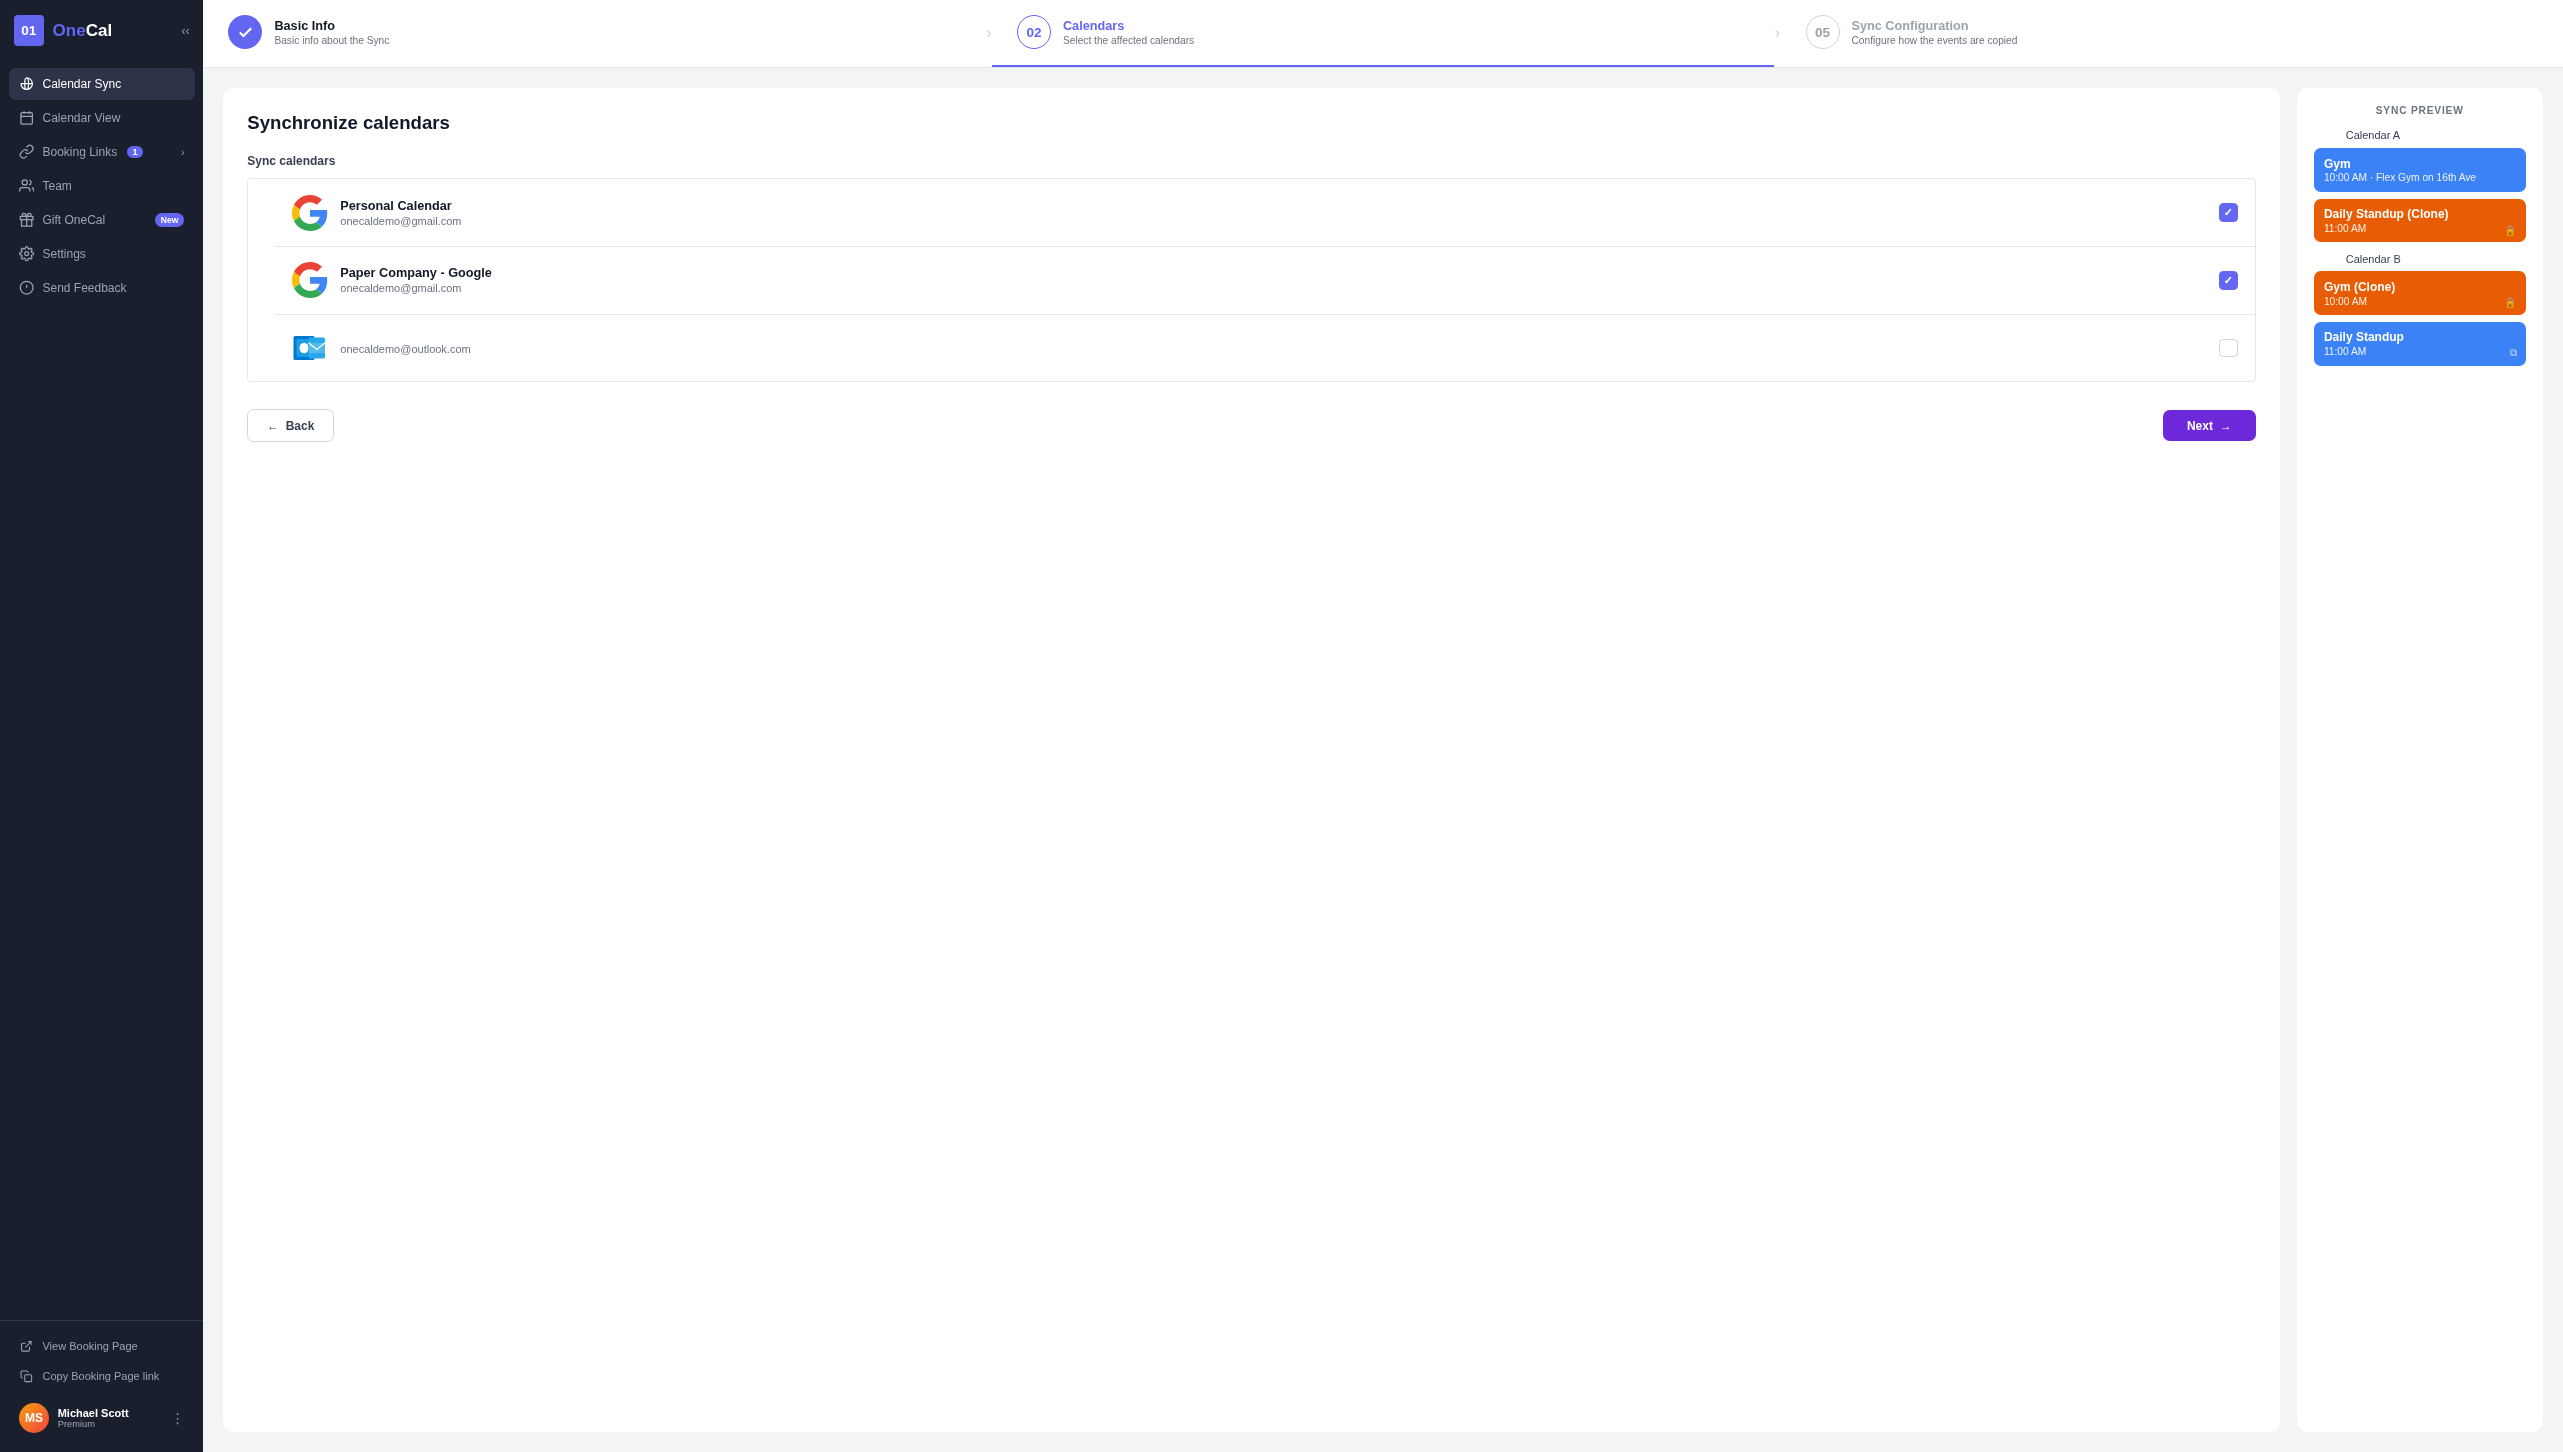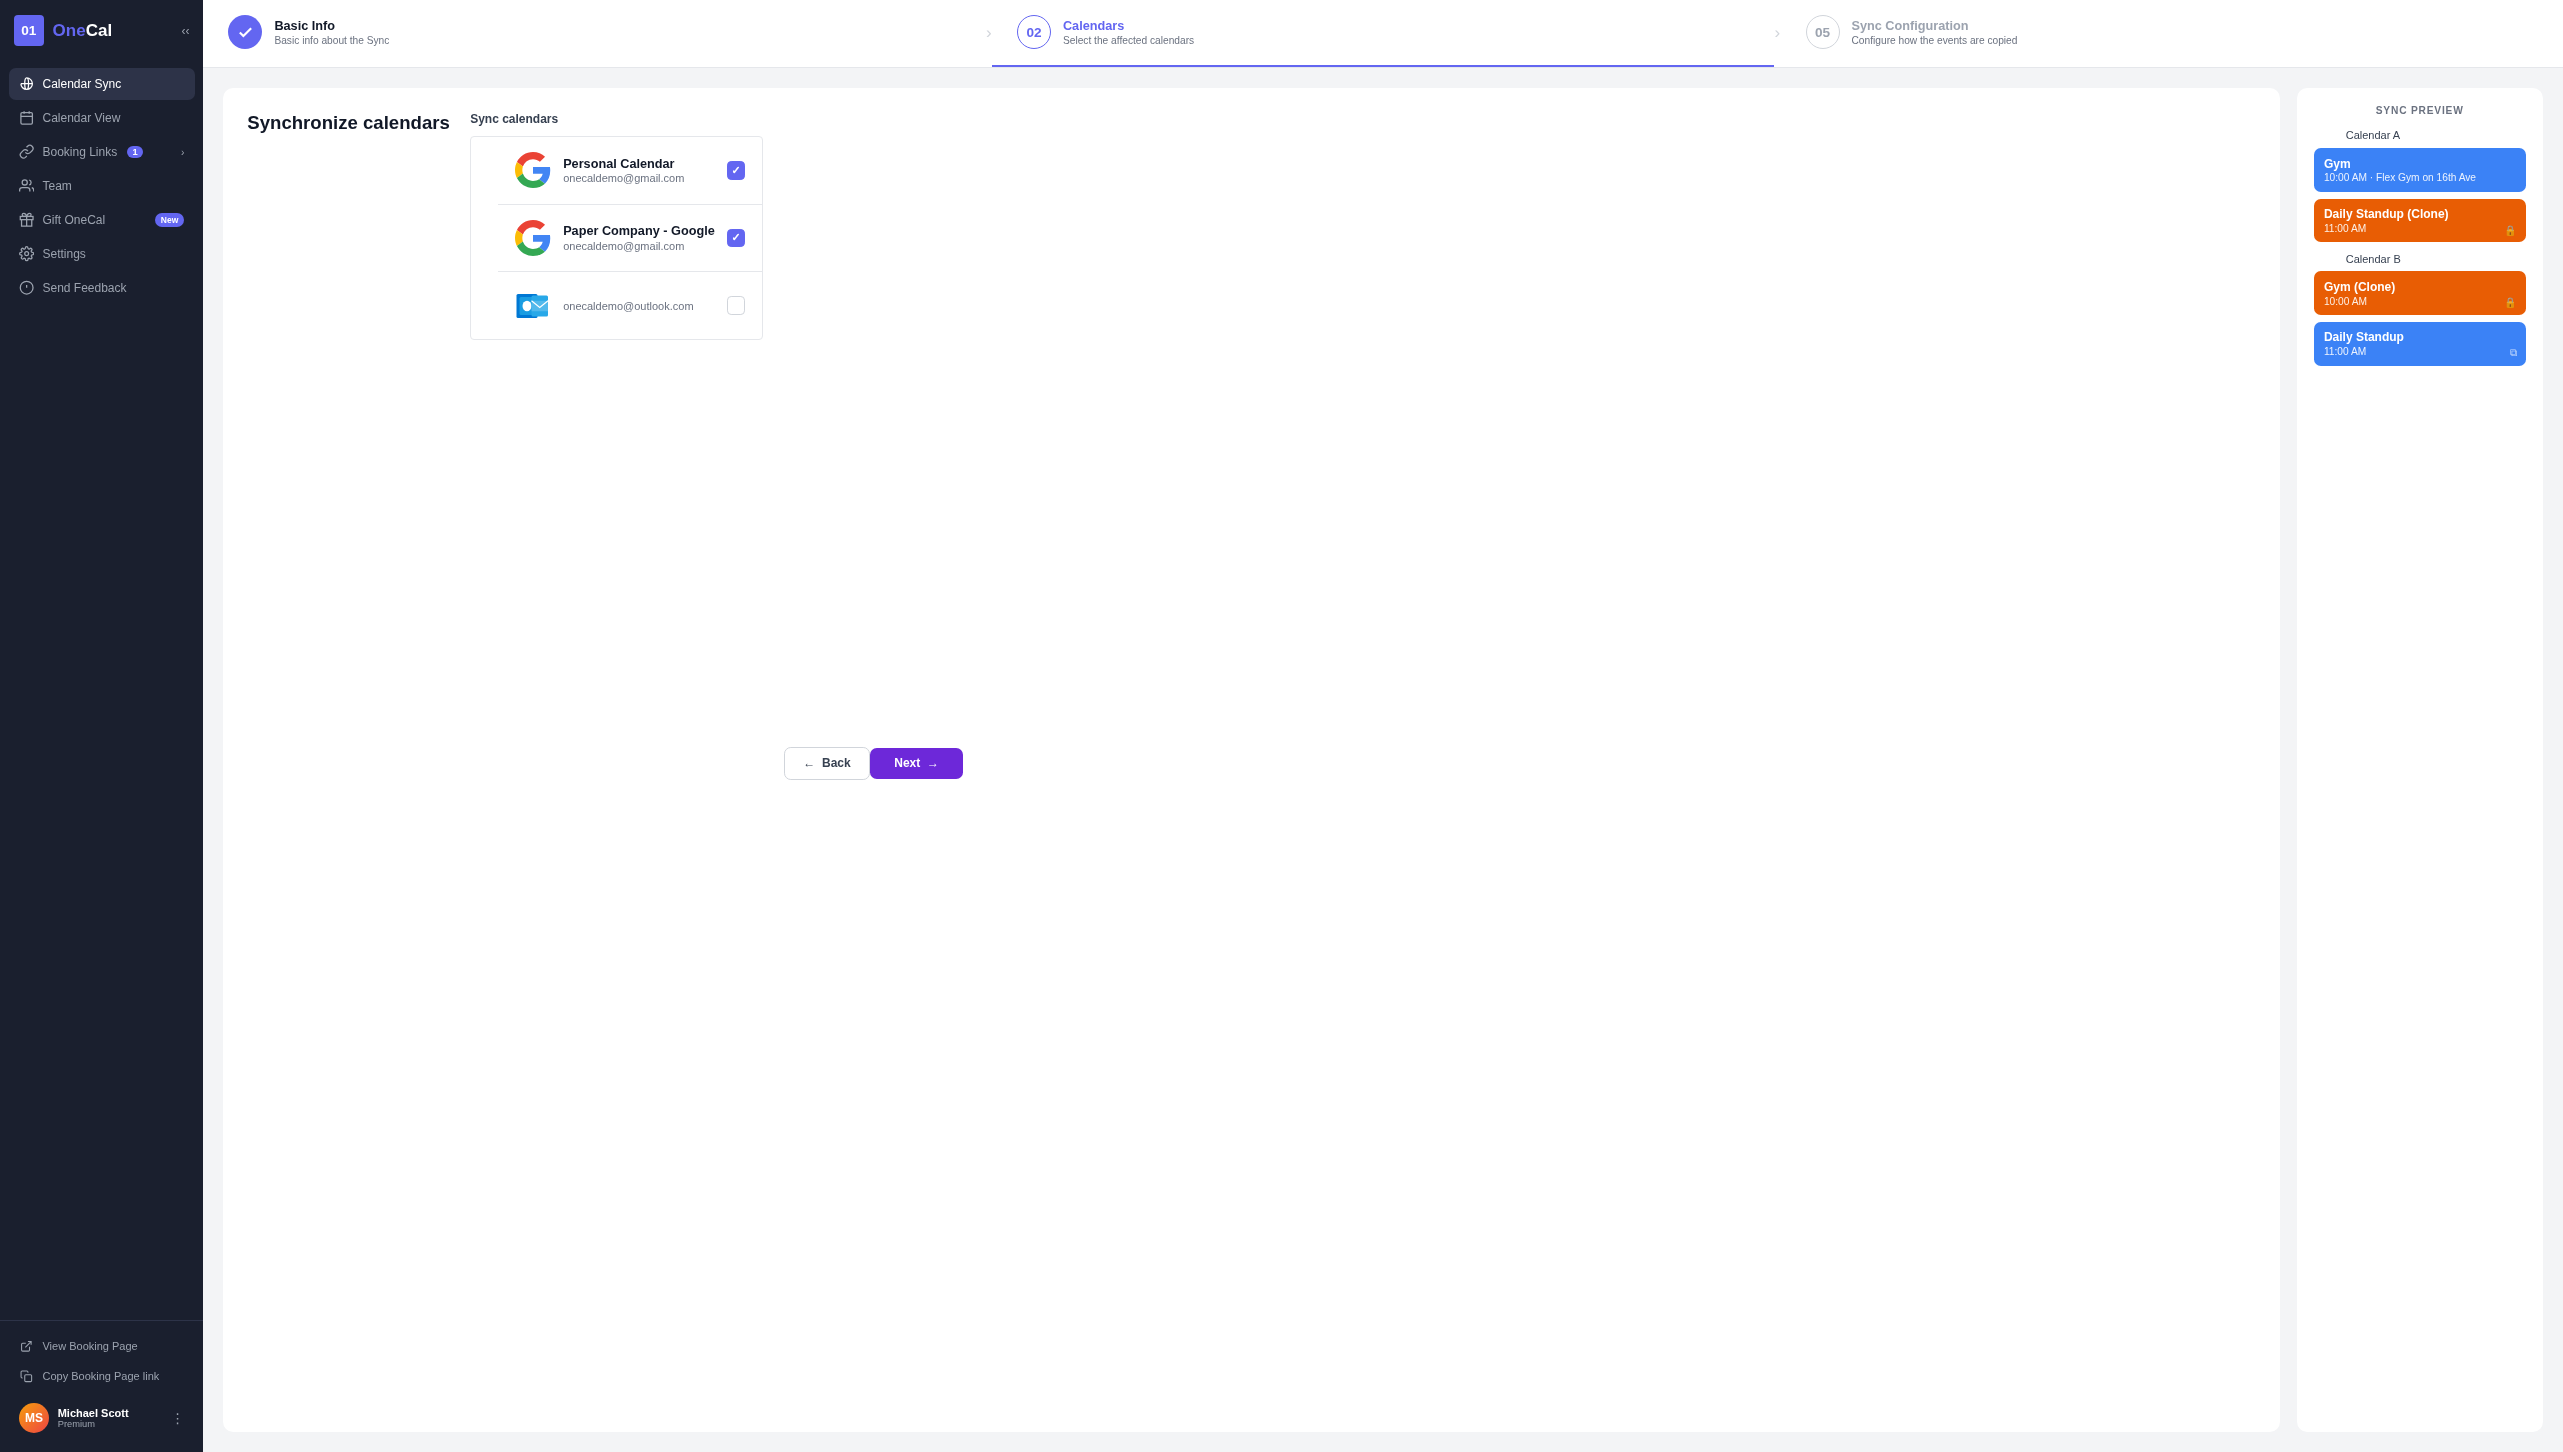--- a/index.html
+++ b/index.html
@@ -198,21 +198,21 @@
       background: #f3f4f6;
     }
 
     
     .main-card {
       background: white;
       border-radius: 10.2px;
       flex: 1;
       padding: 24px;
       display: flex;
-      flex-direction: row;
+      flex-direction: column;
       gap: 20.3px;
     }
     .card-title {
       font-size: 18.6px;
       font-weight: 700;
       color: #111827;
     }
     .section-label {
       font-size: 12px;
       font-weight: 600;

